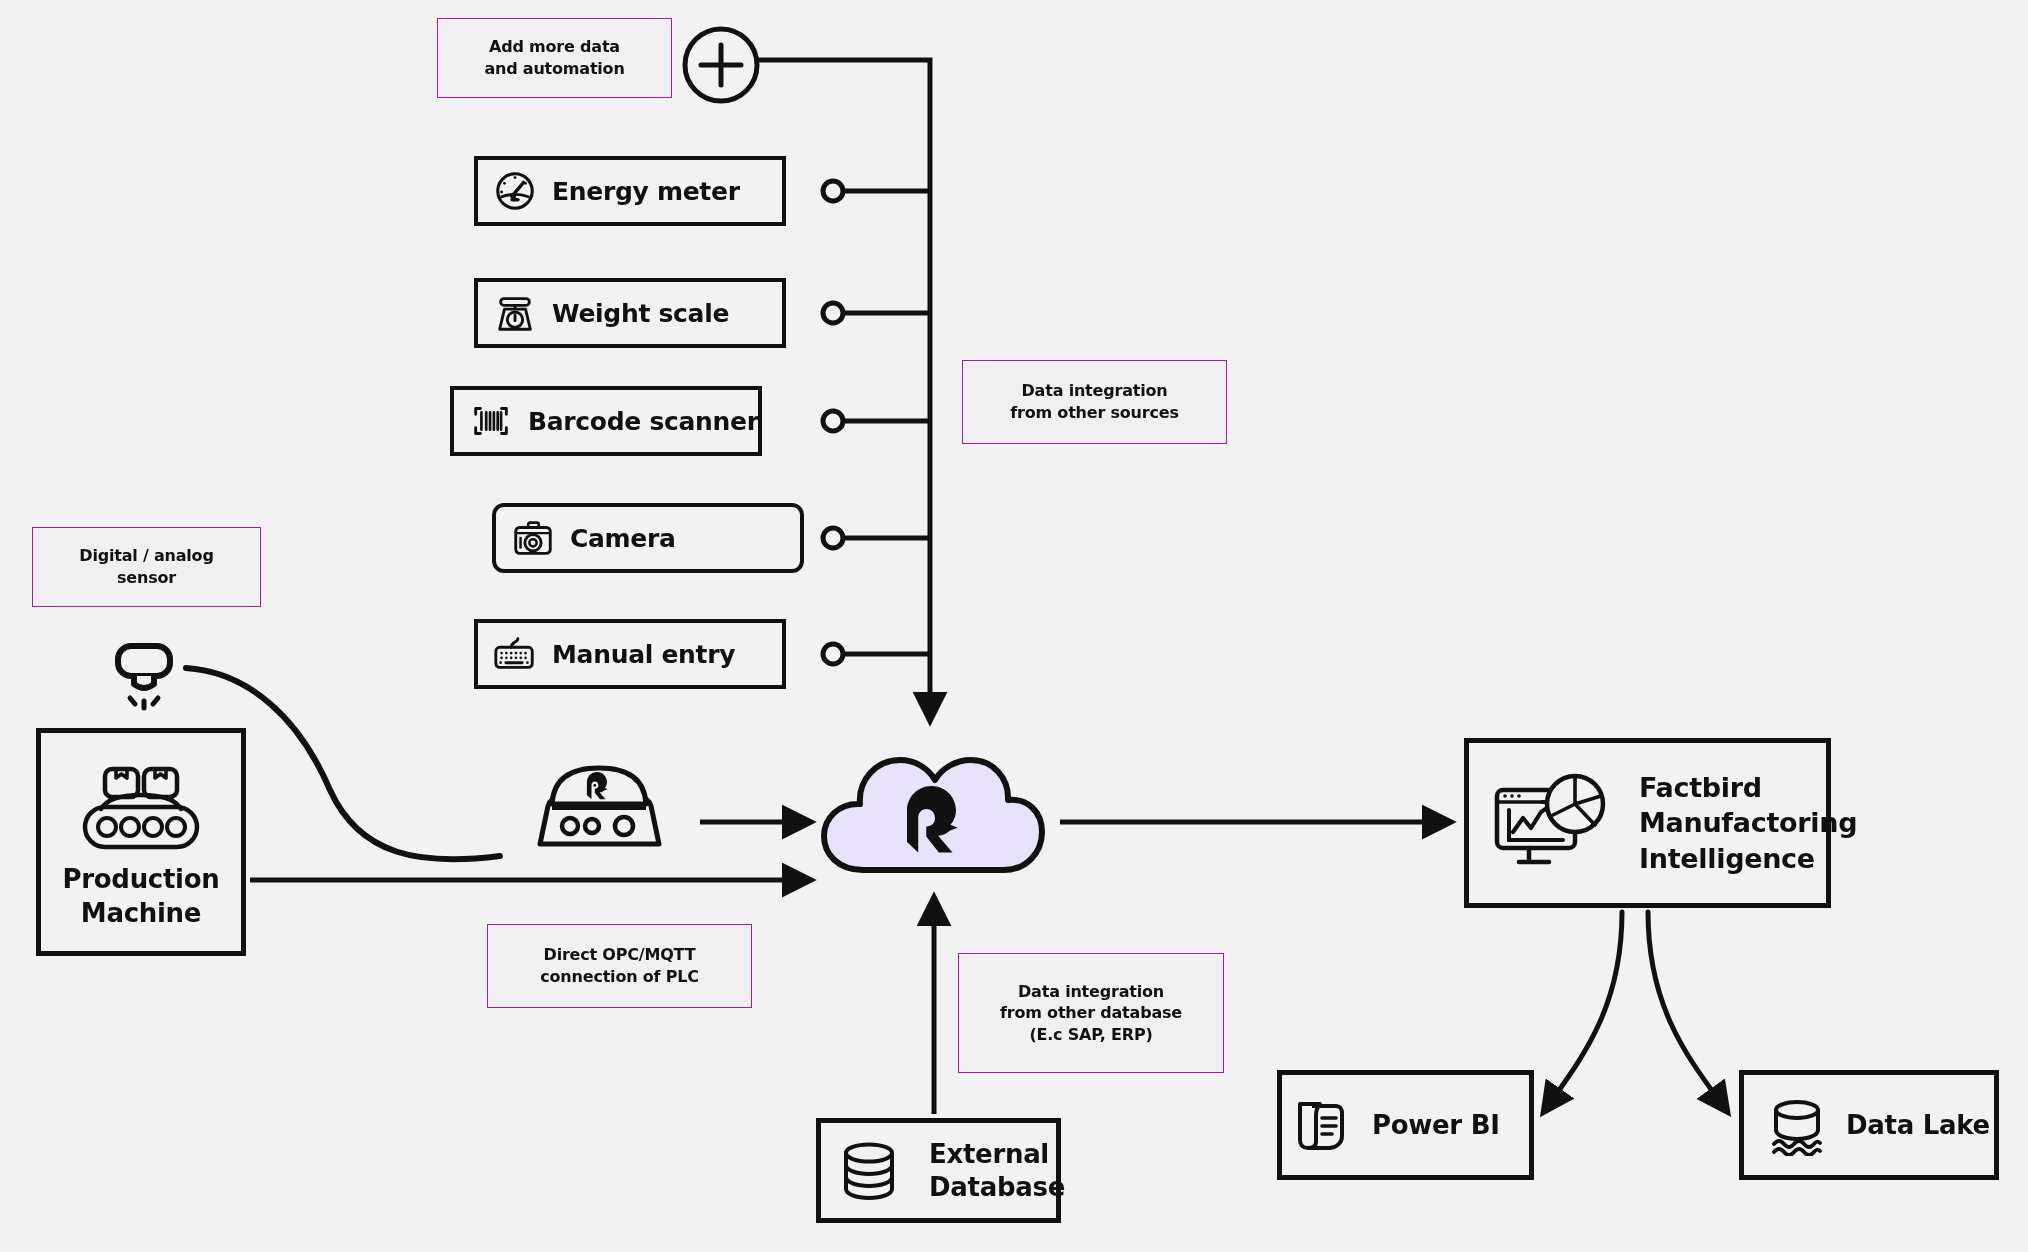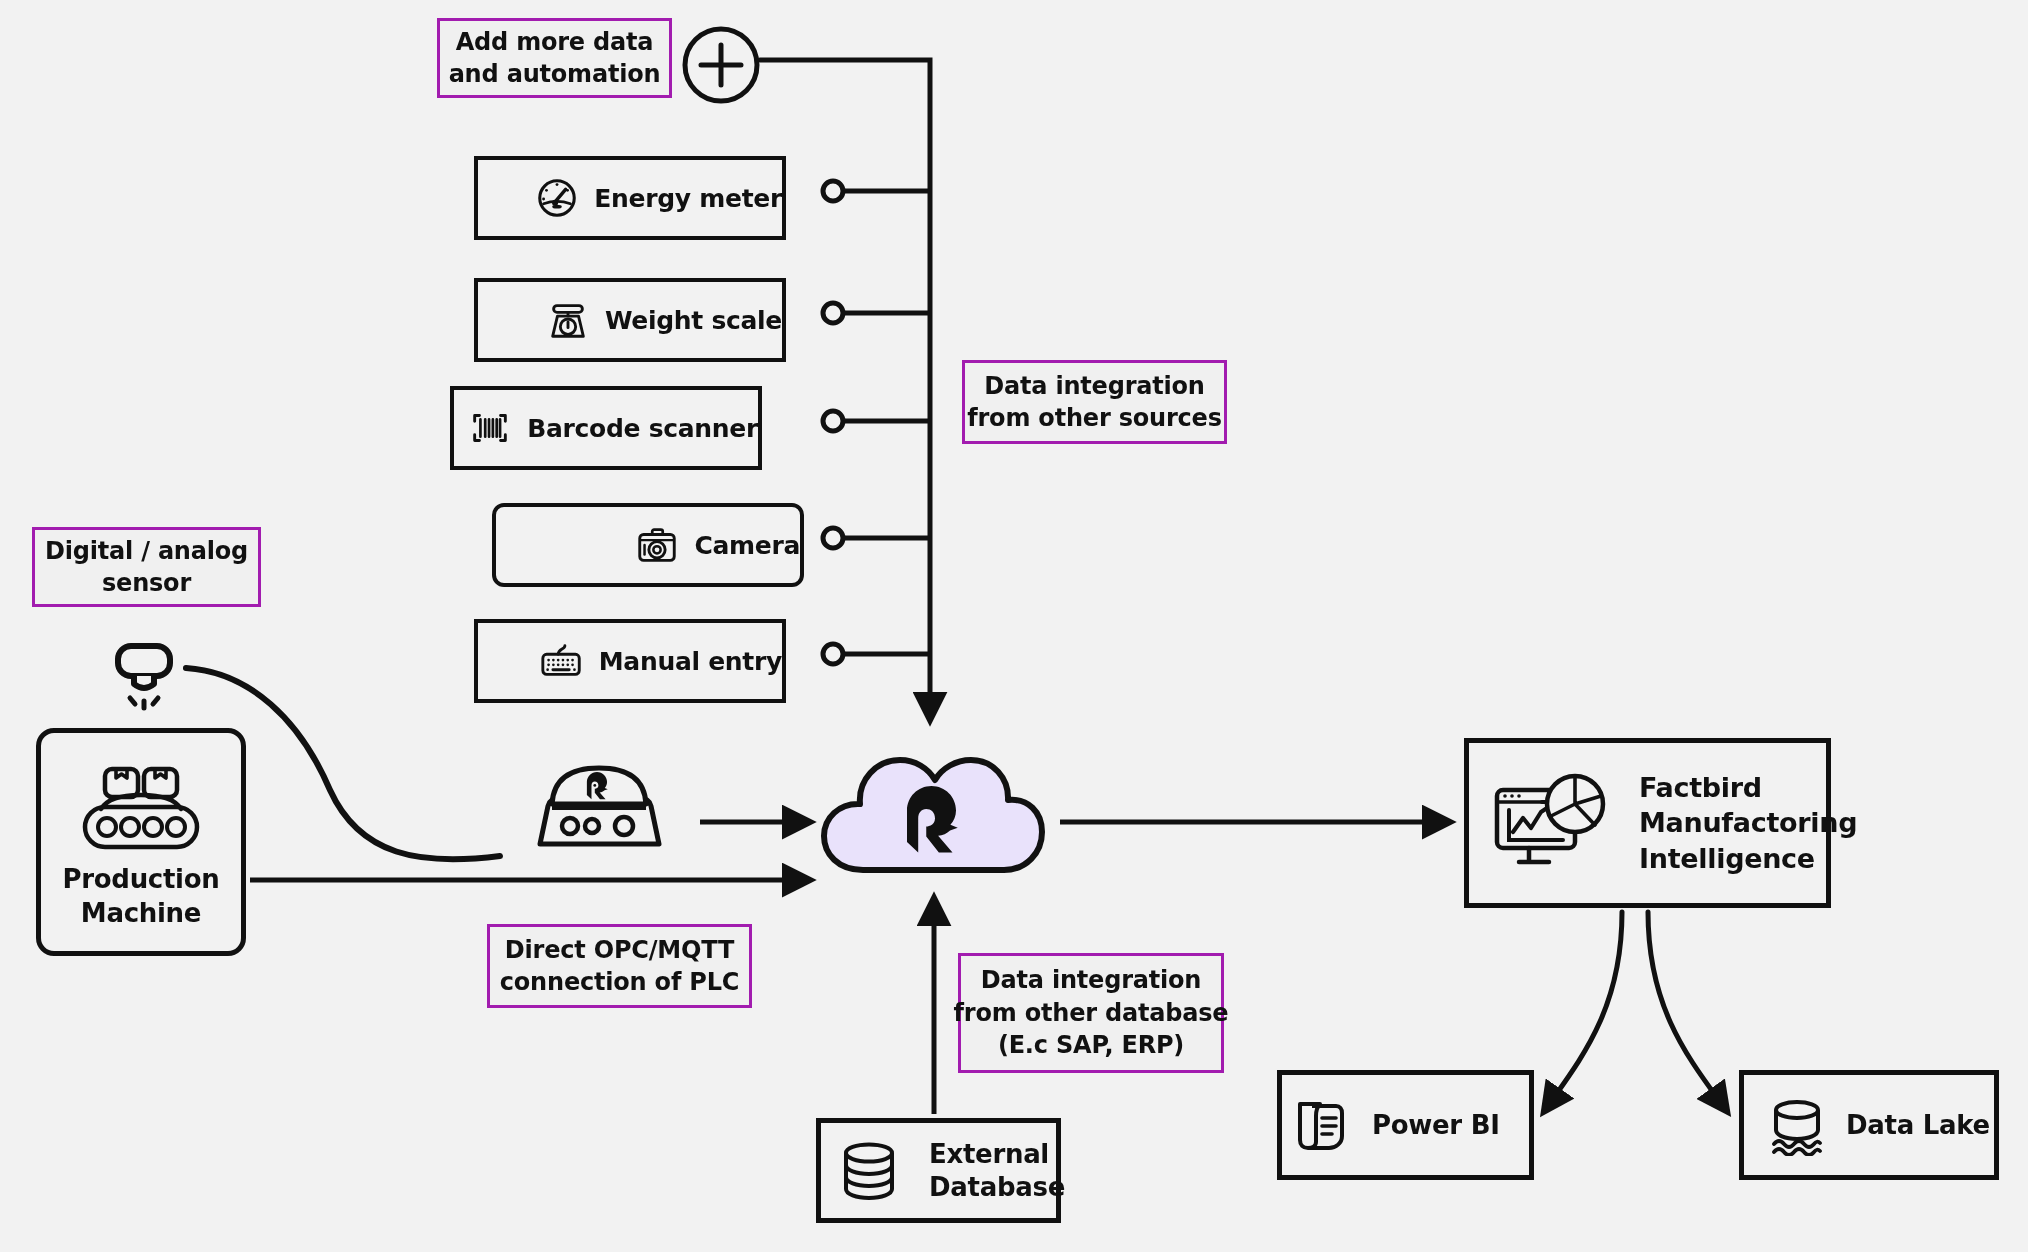--- a/index.html
+++ b/index.html
@@ -34,48 +34,47 @@
   
   .hbox {
     background: #f2f2f2;
     border: 5px solid #111111;
     display: flex;
     align-items: center;
     box-sizing: border-box;
   }
   .device-box {
     width: 312px;
-    height: 84px;
+    height: 70px;
     padding-left: 14px;
     gap: 14px;
     border-width: 4px;
-    justify-content: flex-end;
   }
   .device-label {
     font-size: 25px;
     font-weight: 700;
     letter-spacing: -0.3px;
     white-space: nowrap;
   }
   .icon {
     display: inline-block;
     flex: 0 0 auto;
     line-height: 0;
   }
   .note {
     position: absolute;
     background: #f0f0f0;
-    border: 3px solid #a21caf;
+    border: 1px solid #a21caf;
     box-sizing: border-box;
     display: flex;
     flex-direction: column;
     align-items: center;
     justify-content: center;
     text-align: center;
-    font-size: 24px;
+    font-size: 16px;
     font-weight: 700;
     line-height: 1.35;
     letter-spacing: -0.2px;
     color: #111111;
     padding: 6px 10px;
   }
   .note div { white-space: nowrap; }
 
   .big-box-label {
     font-size: 27px;
@@ -86,21 +85,20 @@
   }
 
   #production-machine {
     left: 36px; top: 728px;
     width: 210px; height: 228px;
     flex-direction: column;
     justify-content: center;
     align-items: center;
     gap: 6px;
     padding-top: 8px;
-    border-radius: 18px;
   }
   #production-machine .big-box-label { text-align: center; font-size: 26px; }
 
   #fmi-box {
     left: 1464px; top: 738px;
     width: 367px; height: 170px;
     padding-left: 22px;
     gap: 28px;
   }
 

